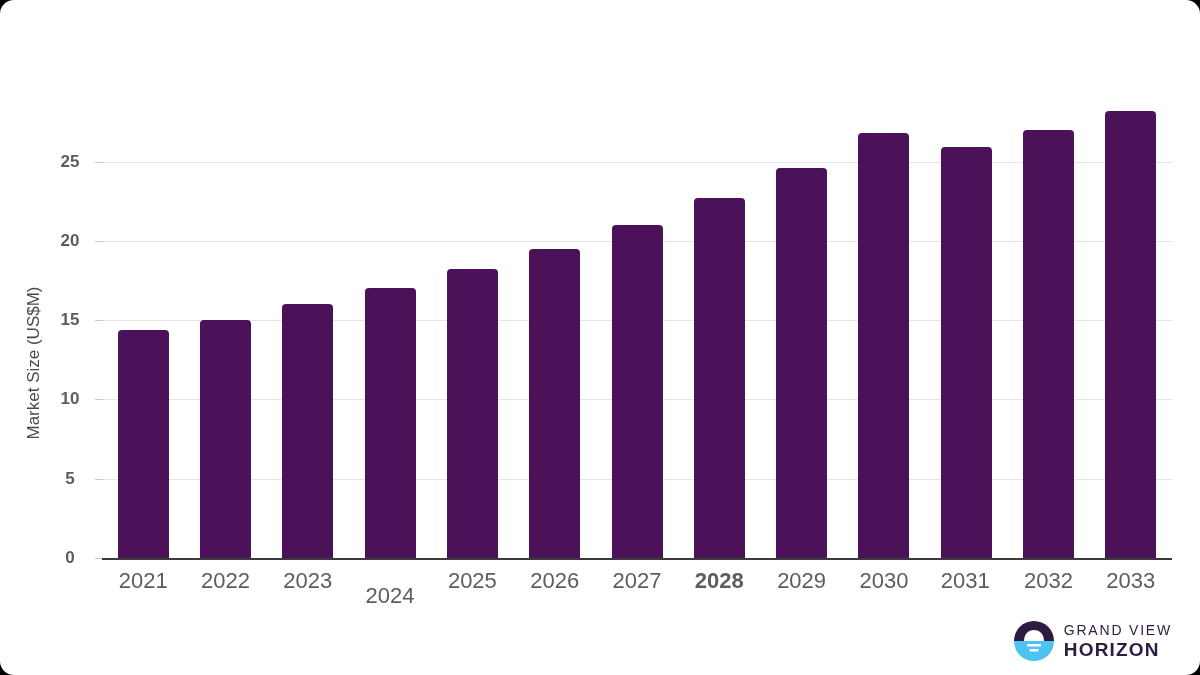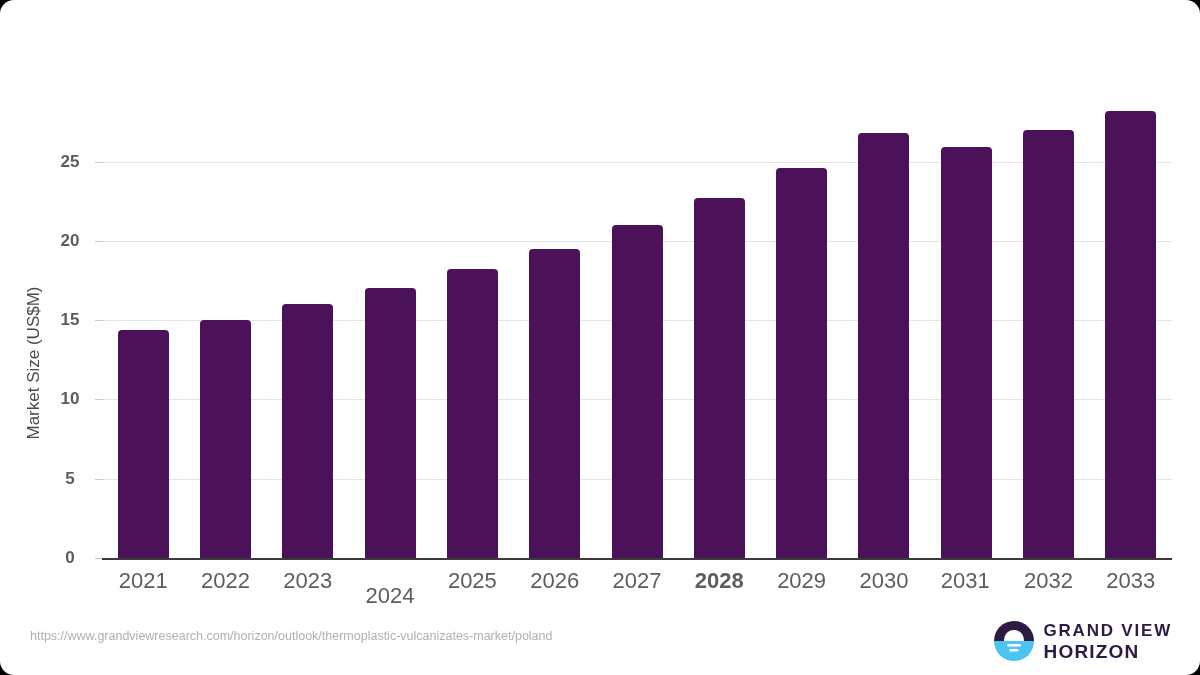--- a/index.html
+++ b/index.html
@@ -119,24 +119,24 @@
     height: 42px;
     flex: 0 0 42px;
   }
   .logo-text {
     display: flex;
     flex-direction: column;
     justify-content: center;
     line-height: 1;
   }
   .logo-top {
-    font-size: 17px;
+    font-size: 14px;
     letter-spacing: 1.8px;
     color: #2d1b44;
-    font-weight: bold;
+    font-weight: normal;
   }
   .logo-bottom {
     font-size: 19px;
     letter-spacing: 1.2px;
     color: #2d1b44;
     font-weight: bold;
     margin-top: 3px;
   }
 </style>
 </head>
@@ -194,21 +194,20 @@
         <div class="xtick" style="left: 595.846px; width: 82.3077px;">2027</div>
         <div class="xtick" style="left: 678.154px; width: 82.3077px; font-weight: bold;">2028</div>
         <div class="xtick" style="left: 760.462px; width: 82.3077px;">2029</div>
         <div class="xtick" style="left: 842.769px; width: 82.3077px;">2030</div>
         <div class="xtick" style="left: 924px; width: 82.3077px;">2031</div>
         <div class="xtick" style="left: 1007.38px; width: 82.3077px;">2032</div>
         <div class="xtick" style="left: 1089.69px; width: 82.3077px;">2033</div>
       </div>
   </div>
 
-  <div class="source-url">https://www.grandviewresearch.com/horizon/outlook/thermoplastic-vulcanizates-market/poland</div>
 
   <div class="logo">
     <svg class="logo-mark" viewBox="0 0 42 42">
       <defs>
         <clipPath id="circ">
             <circle cx="21" cy="21" r="20"></circle>
           </clipPath>
       </defs>
       <g clip-path="url(#circ)">
         <rect x="0" y="0" width="42" height="21" fill="#2d1b44"></rect>

